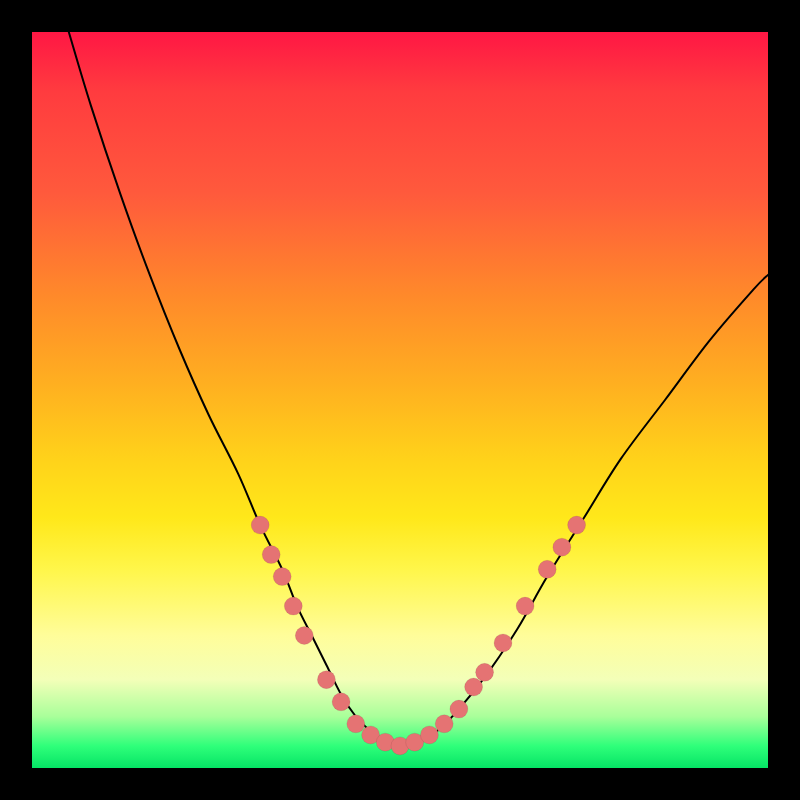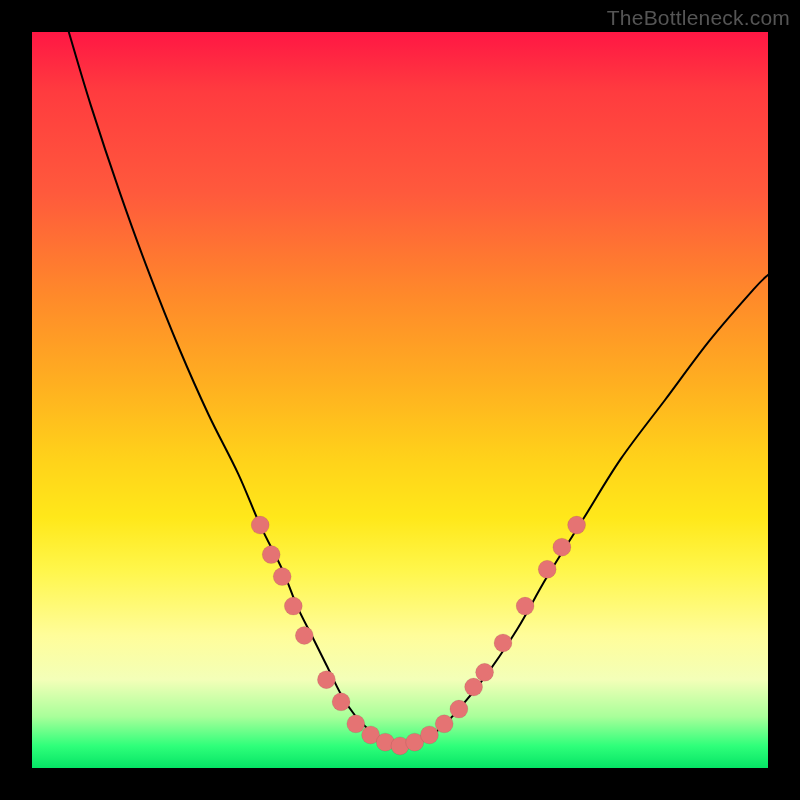--- a/index.html
+++ b/index.html
@@ -70,21 +70,20 @@
   .dot {
     fill: #e57373;
     stroke: rgba(0,0,0,0.15);
     stroke-width: 0.5;
   }
 </style>
 </head>
 <body>
 
 <div class="frame">
-  <div class="watermark">TheBottleneck.com</div>
   <div class="plot">
     <svg class="curve" viewBox="0 0 736 736">
       <path id="curve-path" class="line" d="M 36.8 0.0 C 40.5 12.3, 50.3 46.6, 58.9 73.6 C 67.5 100.6, 78.5 133.7, 88.3 161.9 C 98.1 190.1, 107.9 217.1, 117.8 242.9 C 127.6 268.6, 137.4 293.2, 147.2 316.5 C 157.0 339.8, 166.8 361.9, 176.6 382.7 C 186.5 403.6, 197.5 423.2, 206.1 441.6 C 214.7 460.0, 220.8 477.2, 228.2 493.1 C 235.5 509.1, 244.1 523.8, 250.2 537.3 C 256.4 550.8, 260.1 563.0, 265.0 574.1 C 269.9 585.1, 274.8 593.7, 279.7 603.5 C 284.6 613.3, 289.5 623.1, 294.4 633.0 C 299.3 642.8, 304.2 653.8, 309.1 662.4 C 314.0 671.0, 318.9 678.3, 323.8 684.5 C 328.7 690.6, 333.7 694.9, 338.6 699.2 C 343.5 703.5, 348.4 707.8, 353.3 710.2 C 358.2 712.7, 363.1 713.9, 368.0 713.9 C 372.9 713.9, 376.6 712.7, 382.7 710.2 C 388.9 707.8, 397.4 704.7, 404.8 699.2 C 412.2 693.7, 418.3 686.9, 426.9 677.1 C 435.5 667.3, 446.5 653.8, 456.3 640.3 C 466.1 626.8, 475.9 612.1, 485.8 596.2 C 495.6 580.2, 504.2 563.0, 515.2 544.6 C 526.2 526.2, 539.7 505.4, 552.0 485.8 C 564.3 466.1, 575.3 446.5, 588.8 426.9 C 602.3 407.3, 618.2 387.6, 633.0 368.0 C 647.7 348.4, 662.4 327.5, 677.1 309.1 C 691.8 290.7, 711.5 268.6, 721.3 257.6 C 731.1 246.6, 733.5 245.3, 736.0 242.9"></path>
       <g id="dots-group">
           <circle cx="228.2" cy="493.1" r="9" class="dot"></circle>
           <circle cx="239.2" cy="522.6" r="9" class="dot"></circle>
           <circle cx="250.2" cy="544.6" r="9" class="dot"></circle>
           <circle cx="261.3" cy="574.1" r="9" class="dot"></circle>
           <circle cx="272.3" cy="603.5" r="9" class="dot"></circle>
           <circle cx="294.4" cy="647.7" r="9" class="dot"></circle>

